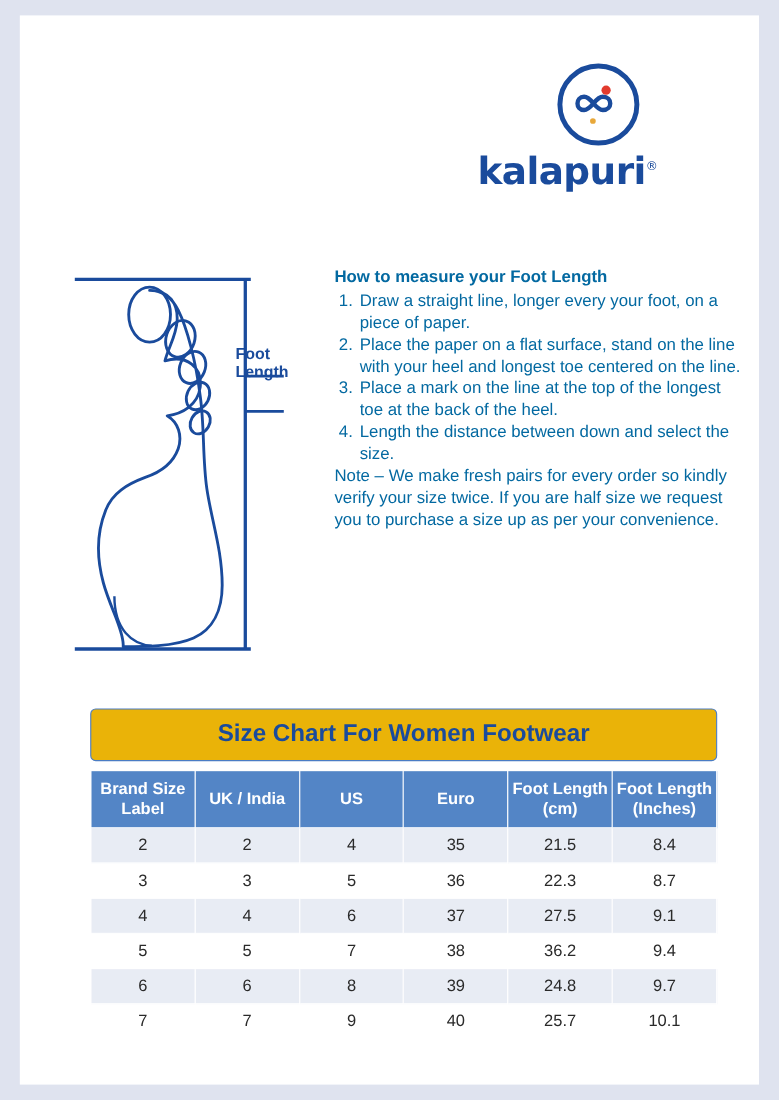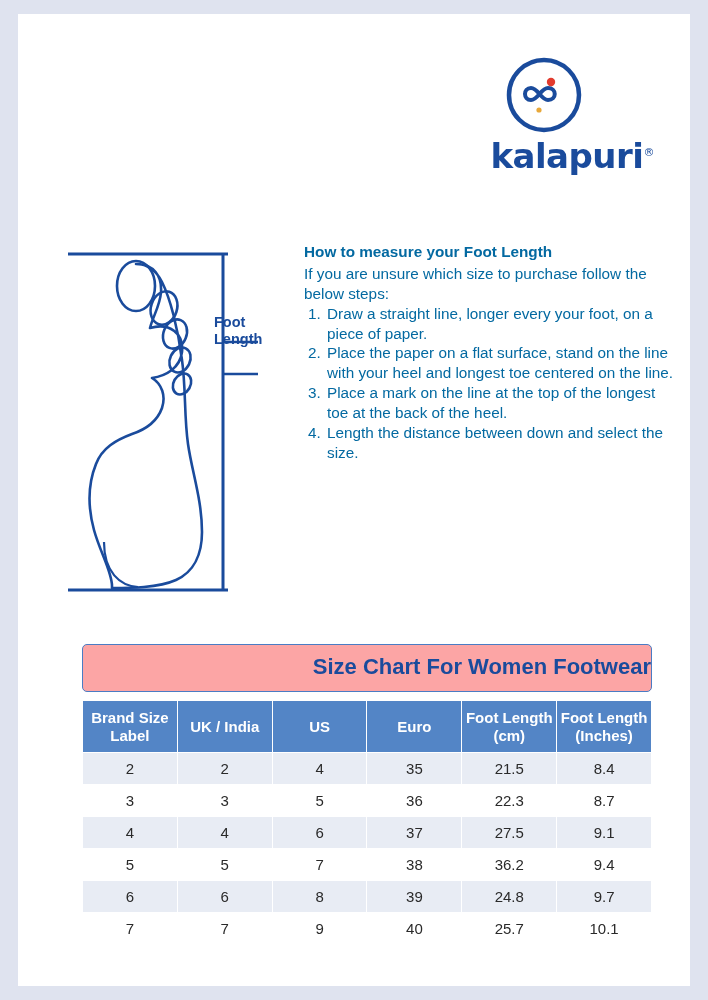--- a/index.html
+++ b/index.html
@@ -22,21 +22,21 @@
     background: #ffffff;
     box-sizing: border-box;
   }
 
   
   .logo-block {
     position: absolute;
     right: 36px;
     top: 42px;
     width: 220px;
-    text-align: right;
+    text-align: left;
   }
   .logo-mark {
     width: 78px;
     height: 78px;
     margin: 0 auto;
     position: relative;
   }
   .logo-word {
     font-family: "DejaVu Sans", sans-serif;
     font-size: 34px;
@@ -106,26 +106,26 @@
   
   .chart-wrap {
     position: absolute;
     left: 64px;
     top: 630px;
     width: 570px;
   }
   .chart-title {
     border: 1.6px solid #4a7cc4;
     border-radius: 5px;
-    text-align: right;
+    text-align: center;
     color: #1a4b9c;
     font-size: 22px;
     font-weight: bold;
     padding: 9px 0 11px 0;
-    background: #fca5a5;
+    background: #eab308;
   }
   table.size-chart {
     width: 100%;
     border-collapse: collapse;
     margin-top: 8px;
     table-layout: fixed;
   }
   table.size-chart th {
     background: #5385c6;
     color: #ffffff;
@@ -205,27 +205,27 @@
       <path d="M46 300 C46 330 62 344 80 345" fill="none" stroke="#1a4b9c" stroke-width="2.2"></path>
     </svg>
   </div>
   <div class="foot-label">
     <div>Foot</div>
     <div>Length</div>
   </div>
 
   <div class="instructions">
     <h2>How to measure your Foot Length</h2>
-    <p>If you are unsure which size to purchase follow the below steps:</p>
     <ol>
       <li>Draw a straight line, longer every your foot, on a piece of paper.</li>
       <li>Place the paper on a flat surface, stand on the line with your heel and longest toe centered on the line.</li>
       <li>Place a mark on the line at the top of the longest toe at the back of the heel.</li>
       <li>Length the distance between down and select the size.</li>
     </ol>
+    <p class="note">Note – We make fresh pairs for every order so kindly verify your size twice. If you are half size we request you to purchase a size up as per your convenience.</p>
   </div>
 
   <div class="chart-wrap">
     <div class="chart-title">Size Chart For Women Footwear</div>
     <table class="size-chart">
       <thead>
         <tr>
           <th>Brand Size Label</th>
           <th>UK / India</th>
           <th>US</th>

